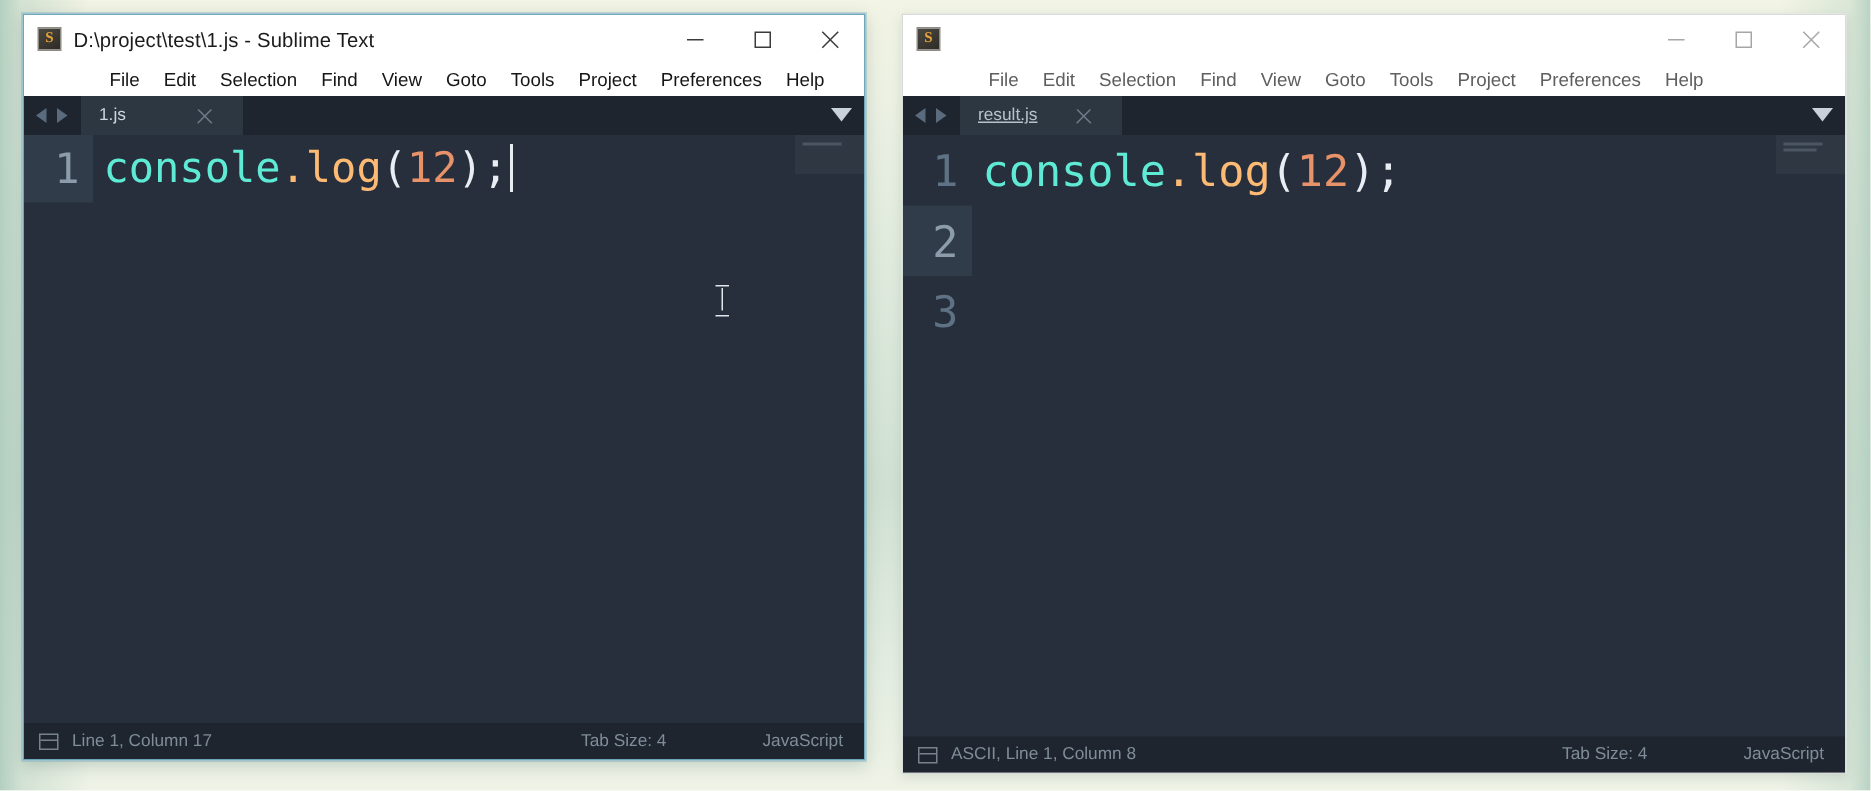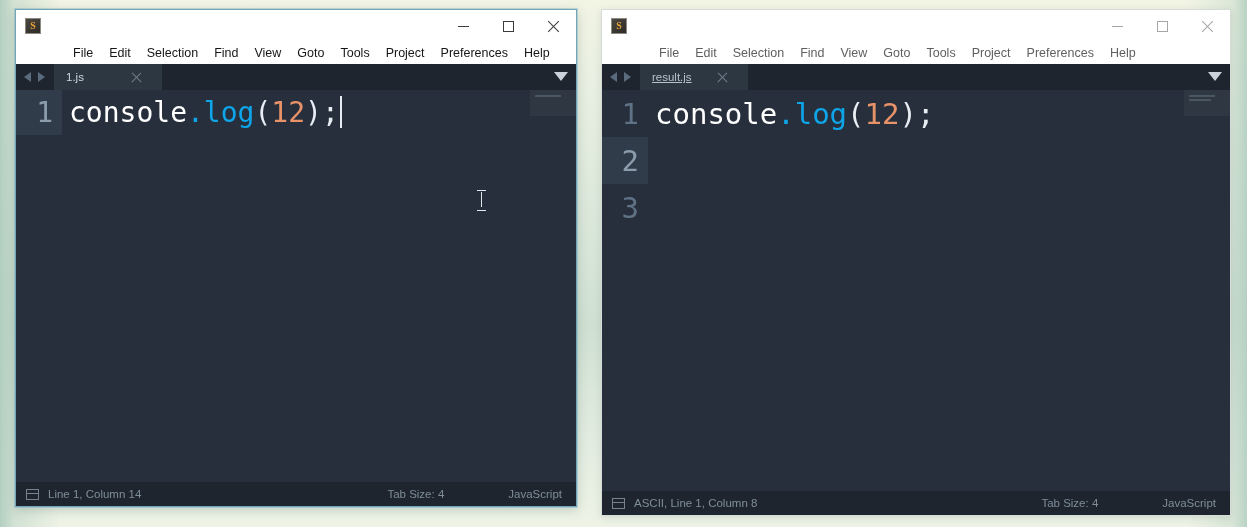--- a/index.html
+++ b/index.html
@@ -126,22 +126,22 @@
   .inactive .code-line{ height:47px;font-size:29px; }
 
   .ln{
     width:46px;flex:0 0 auto;text-align:right;padding-right:9px;
     color:#5f7184;font-family:"DejaVu Sans Mono",monospace;
     height:100%;display:flex;align-items:center;justify-content:flex-end;
   }
   .code-line.current .ln{ background:#313c4a; color:#8c9cab; }
   .src{ padding-left:7px;letter-spacing:0px; }
 
-  .tok-plain{ color:#ffffff; }
-  .tok-prop{ color:#0ea5e9; }
+  .tok-plain{ color:#5eead4; }
+  .tok-prop{ color:#fdba74; }
   .tok-num{ color:#e8926a; }
   .tok-punct{ color:#e8eef3; }
 
   .caret{
     display:inline-block;width:2px;height:32px;background:#e6ecf1;
     vertical-align:middle;margin-left:1px;
     position:relative;top:-2px;
   }
 
   
@@ -187,20 +187,21 @@
     border-top:1.6px solid #dfe6ec;border-bottom:1.6px solid #dfe6ec;
   }
 </style>
 </head>
 <body>
 
 <div class="window active">
 
   <div class="titlebar">
     <div class="app-icon">S</div>
+    <div class="win-title">D:\project\test\1.js - Sublime Text</div>
 
     <div class="win-ctrls">
       <div class="win-btn">
         <span class="gl min-gl"></span>
       </div>
       <div class="win-btn">
         <span class="gl max-gl"></span>
       </div>
       <div class="win-btn">
         <span class="gl close-gl"></span>
@@ -247,21 +248,21 @@
 
       <div class="minimap">
         <div class="mm-region"></div>
         <div class="mm-line" style="width:26px;margin-top:5px;"></div>
       </div>
       <div class="vscroll"></div>
     </div>
 
     <div class="statusbar">
       <span class="st-icon"></span>
-      <span class="status-left">Line 1, Column 14</span>
+      <span class="status-left">Line 1, Column 17</span>
       <span class="status-right">
         <span>Tab Size: 4</span>
         <span>JavaScript</span>
       </span>
     </div>
 
     <div class="ibeam" style="left:461px;top:126px;"></div>
   </div>
 </div>
 

